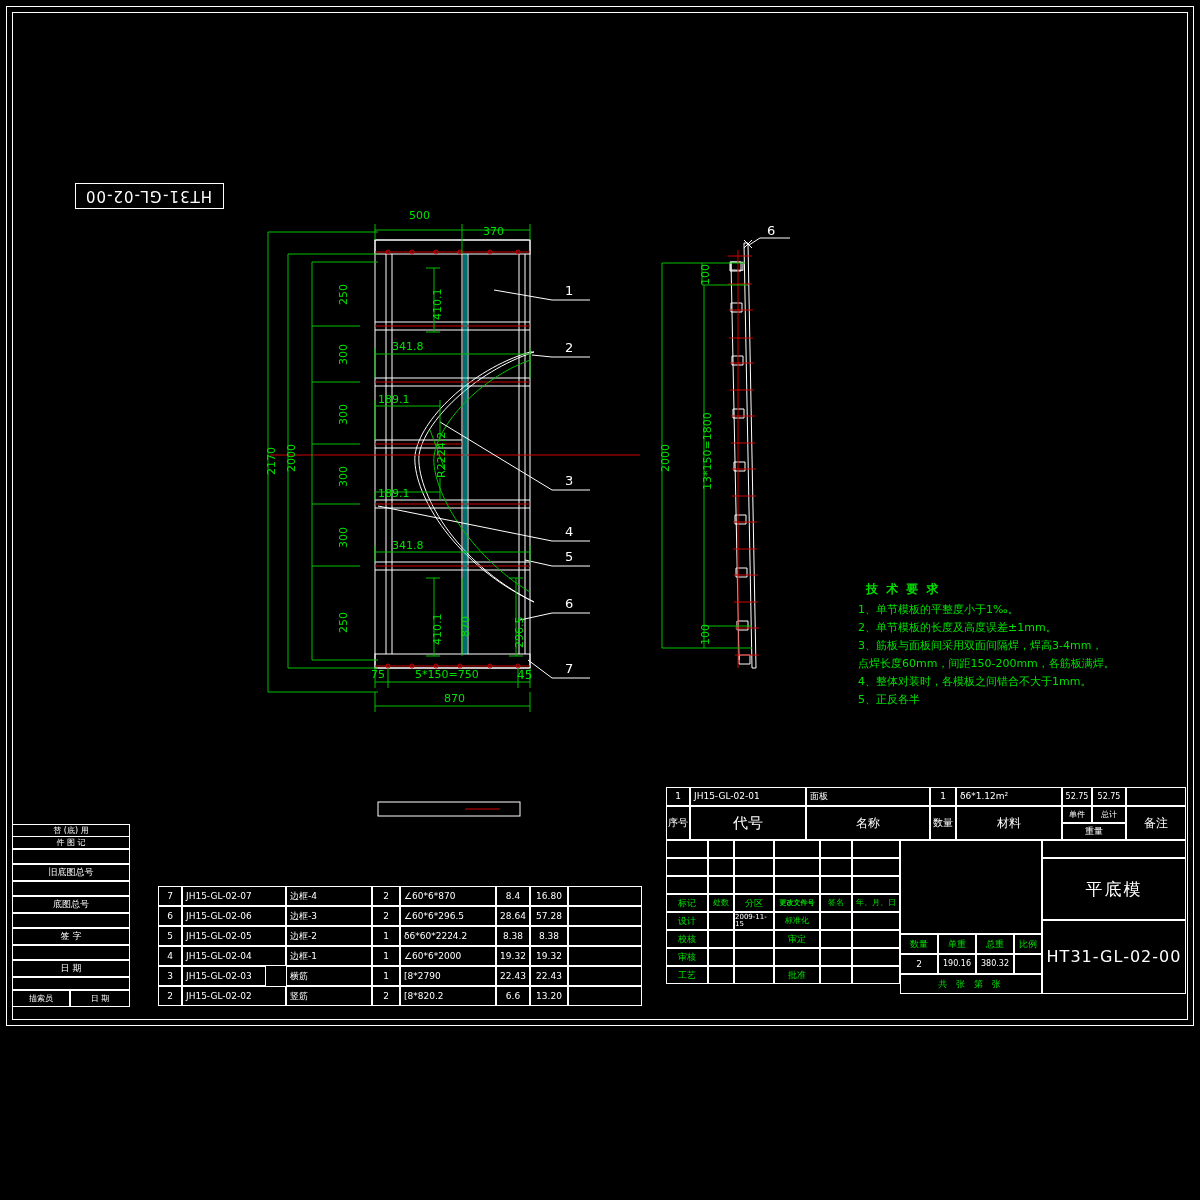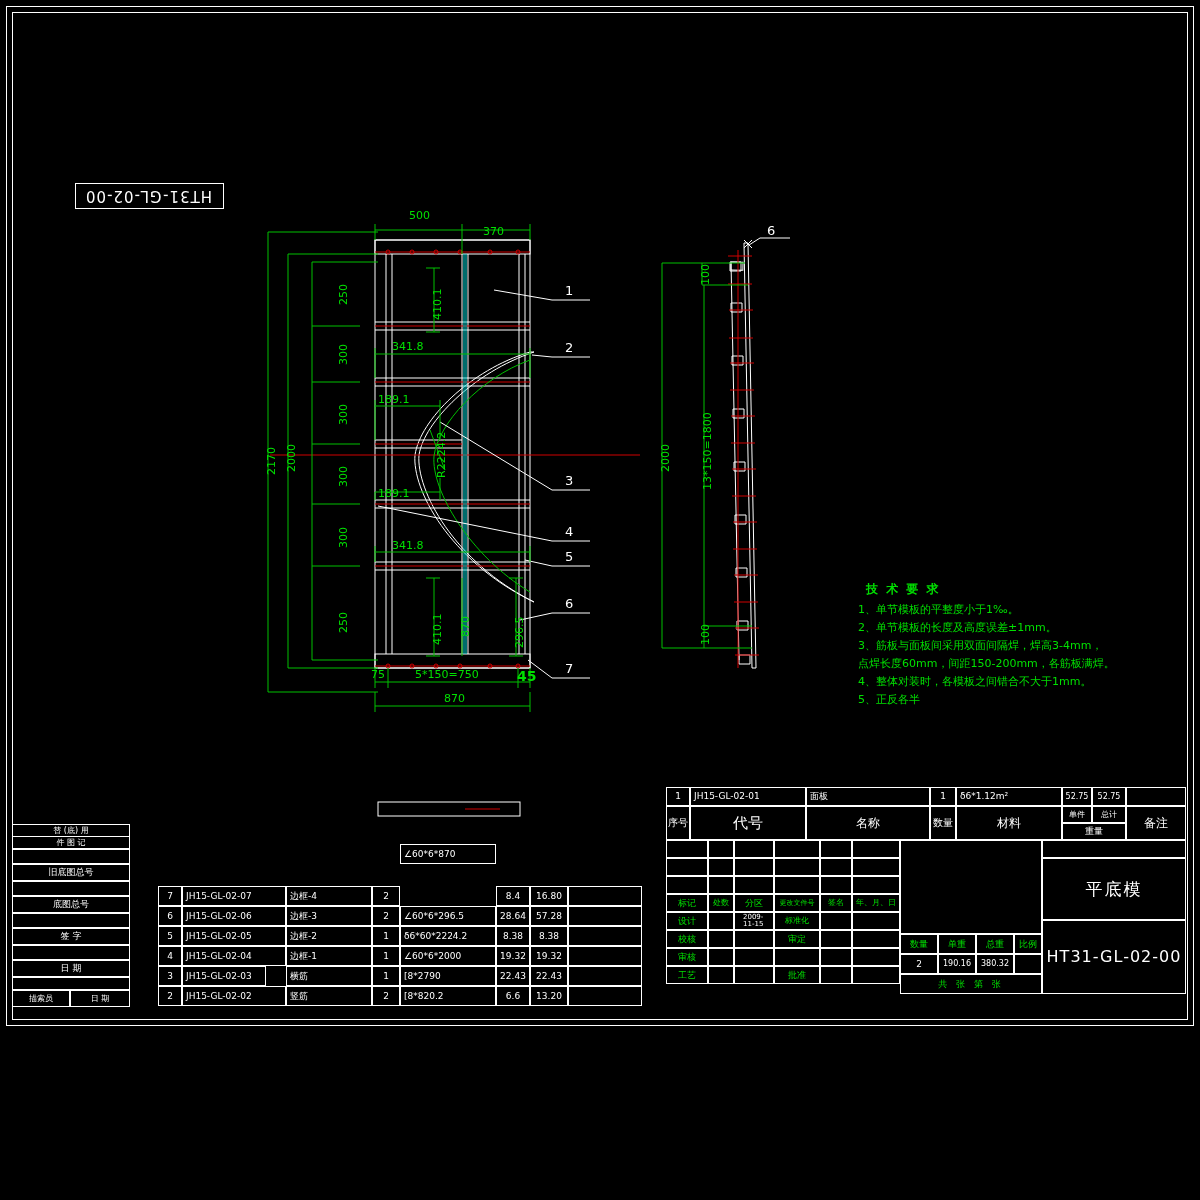--- a/index.html
+++ b/index.html
@@ -213,21 +213,21 @@
     <div class="t gt rot90" style="left:432px;top:320px;font-size:11px;">410.1</div>
     <div class="t gt rot90" style="left:432px;top:645px;font-size:11px;">410.1</div>
 
     <div class="t gt rot90" style="left:436px;top:478px;font-size:11px;">R2224.2</div>
 
     <div class="t gt rot90" style="left:460px;top:637px;font-size:11px;">870</div>
     <div class="t gt rot90" style="left:514px;top:648px;font-size:11px;">296.5</div>
 
     <div class="t gt" style="left:371px;top:669px;font-size:11px;">75</div>
     <div class="t gt" style="left:415px;top:669px;font-size:11px;">5*150=750</div>
-    <div class="t gt" style="left:517px;top:669px;font-size:14px;font-weight:bold;">45</div>
+    <div class="t gt" style="left:517px;top:669px;font-size:12px;">45</div>
     <div class="t gt" style="left:444px;top:693px;font-size:11px;">870</div>
 
     <div class="t wt" style="left:565px;top:284px;font-size:13px;">1</div>
     <div class="t wt" style="left:565px;top:341px;font-size:13px;">2</div>
     <div class="t wt" style="left:565px;top:474px;font-size:13px;">3</div>
     <div class="t wt" style="left:565px;top:525px;font-size:13px;">4</div>
     <div class="t wt" style="left:565px;top:550px;font-size:13px;">5</div>
     <div class="t wt" style="left:565px;top:597px;font-size:13px;">6</div>
     <div class="t wt" style="left:565px;top:662px;font-size:13px;">7</div>
   </div>
@@ -376,21 +376,21 @@
       </div>
     <div class="cell lf wcell" style="left:182px;top:886px;width:104px;height:20px;">
         <span>JH15-GL-02-07</span>
       </div>
     <div class="cell lf wcell" style="left:286px;top:886px;width:86px;height:20px;">
         <span>边框-4</span>
       </div>
     <div class="cell cn wcell" style="left:372px;top:886px;width:28px;height:20px;">
         <span>2</span>
       </div>
-    <div class="cell lf wcell" style="left:400px;top:844px;width:96px;height:20px;">
+    <div class="cell lf wcell" style="left:400px;top:886px;width:96px;height:20px;">
         <span>∠60*6*870</span>
       </div>
     <div class="cell cn wcell" style="left:496px;top:886px;width:34px;height:20px;">
         <span>8.4</span>
       </div>
     <div class="cell cn wcell" style="left:530px;top:886px;width:38px;height:20px;">
         <span>16.80</span>
       </div>
     <div class="cell cn wcell" style="left:568px;top:886px;width:74px;height:20px;">
         <span></span>
@@ -599,34 +599,34 @@
     <div class="cell cn gcell" style="left:666px;top:894px;width:42px;height:18px;">
         <span>标记</span>
       </div>
     <div class="cell cn gcell" style="left:708px;top:894px;width:26px;height:18px;">
         <span style="font-size:8px;">处数</span>
       </div>
     <div class="cell cn gcell" style="left:734px;top:894px;width:40px;height:18px;">
         <span>分区</span>
       </div>
     <div class="cell cn gcell" style="left:774px;top:894px;width:46px;height:18px;">
-        <span style="font-size:7px;">更改文件号</span>
+        <span style="font-size:7px;font-weight:bold;">更改文件号</span>
       </div>
     <div class="cell cn gcell" style="left:820px;top:894px;width:32px;height:18px;">
         <span style="font-size:8px;">签名</span>
       </div>
     <div class="cell cn gcell" style="left:852px;top:894px;width:48px;height:18px;">
         <span style="font-size:8px;">年、月、日</span>
       </div>
 
     <div class="cell cn gcell" style="left:666px;top:912px;width:42px;height:18px;">
         <span>设计</span>
       </div>
     <div class="cell wcell" style="left:708px;top:912px;width:26px;height:18px;"></div>
-    <div class="cell cn wcell" style="left:734px;top:912px;width:40px;height:18px;padding-left:8px;">
+    <div class="cell cn wcell" style="left:734px;top:912px;width:40px;height:18px;">
         <span style="font-size:7px;">2009-11-15</span>
       </div>
     <div class="cell cn gcell" style="left:774px;top:912px;width:46px;height:18px;">
         <span style="font-size:8px;">标准化</span>
       </div>
     <div class="cell wcell" style="left:820px;top:912px;width:32px;height:18px;"></div>
     <div class="cell wcell" style="left:852px;top:912px;width:48px;height:18px;"></div>
 
     <div class="cell cn gcell" style="left:666px;top:930px;width:42px;height:18px;">
         <span>校核</span>

